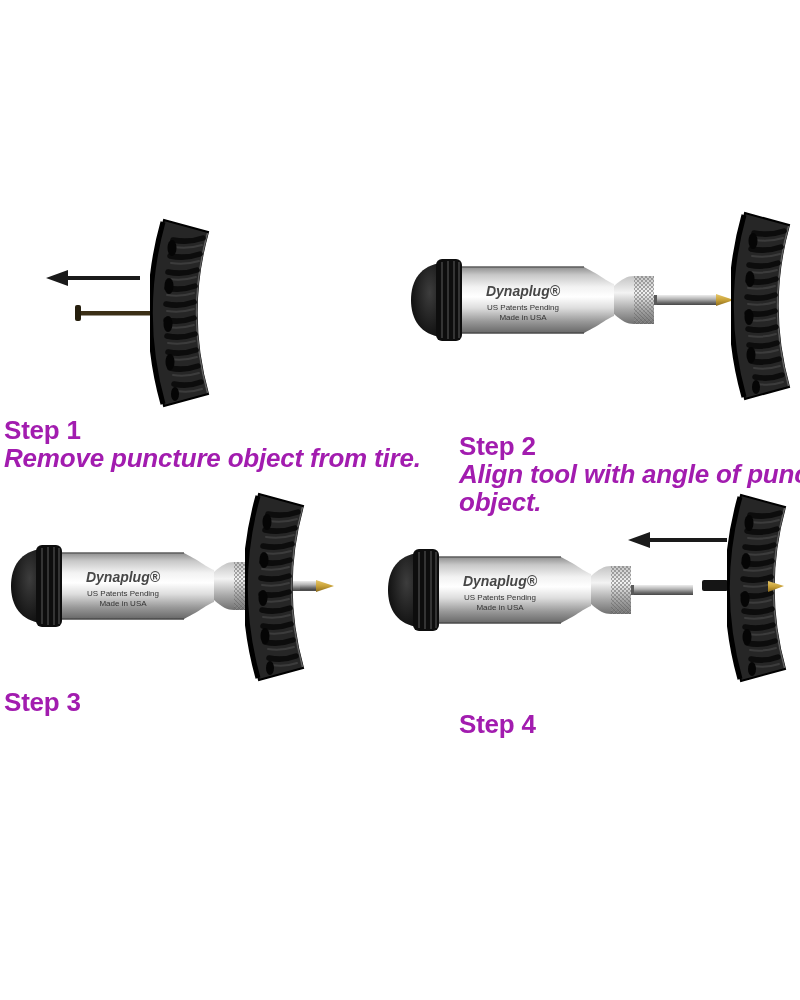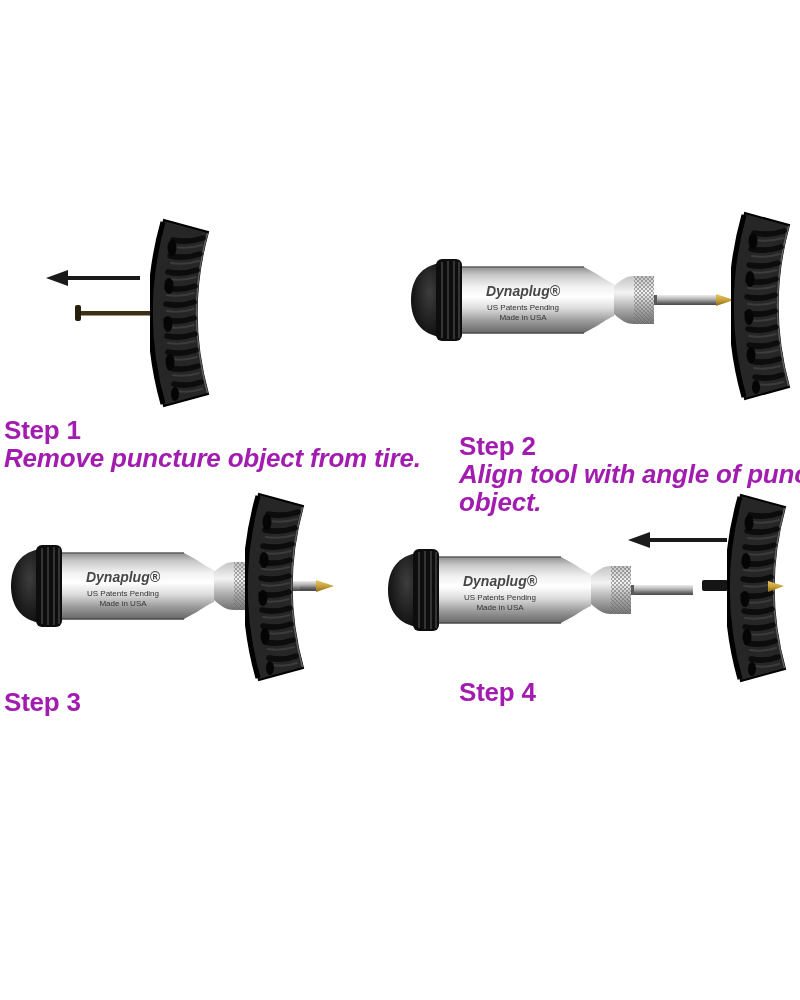--- a/index.html
+++ b/index.html
@@ -31,21 +31,21 @@
   .caption .heading {
     white-space: pre;
   }
   .caption .body {
     white-space: pre;
     font-style: italic;
   }
   #cap1 { left: 4px;   top: 416px; }
   #cap2 { left: 459px; top: 432px; }
   #cap3 { left: 4px;   top: 688px; }
-  #cap4 { left: 459px; top: 678px; }
+  #cap4 { left: 459px; top: 710px; }
 </style>
 </head>
 <body>
 
 <div class="canvas">
 
   <svg class="art" width="800" height="1000" viewBox="0 0 800 1000">
     <defs>
       <linearGradient id="bodyGrad" x1="0" y1="0" x2="0" y2="1">
         <stop offset="0" stop-color="#8f8f8f"></stop>

